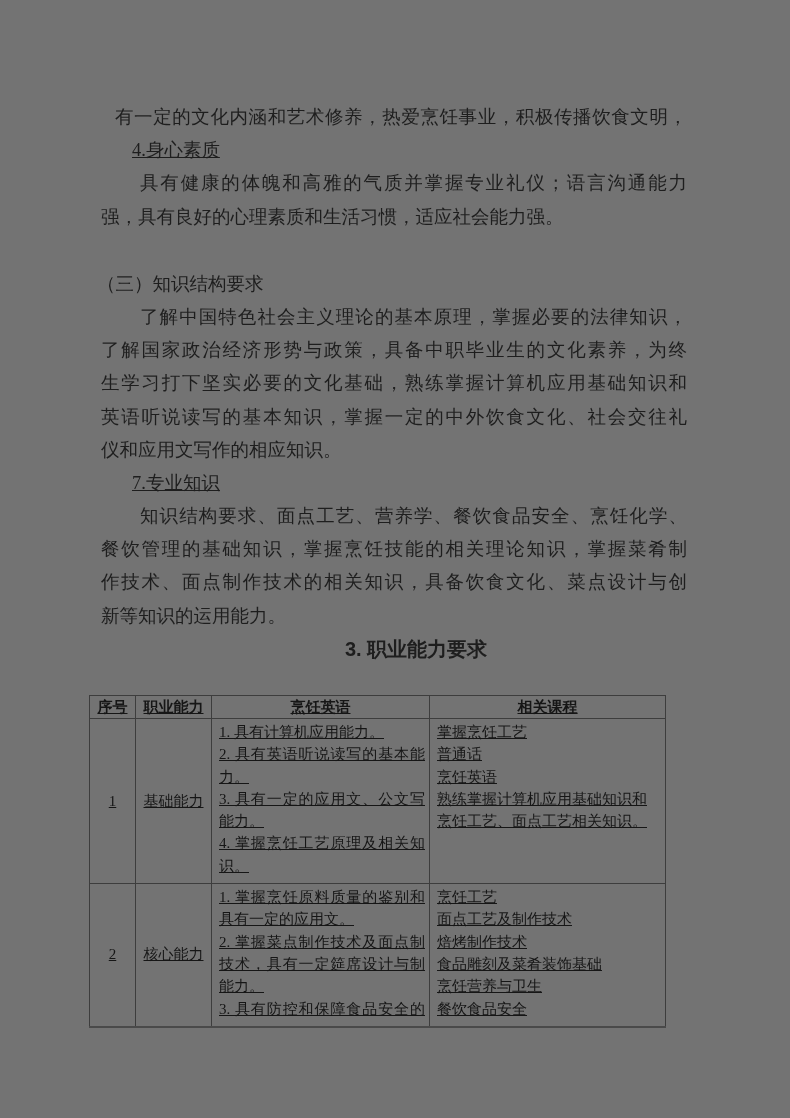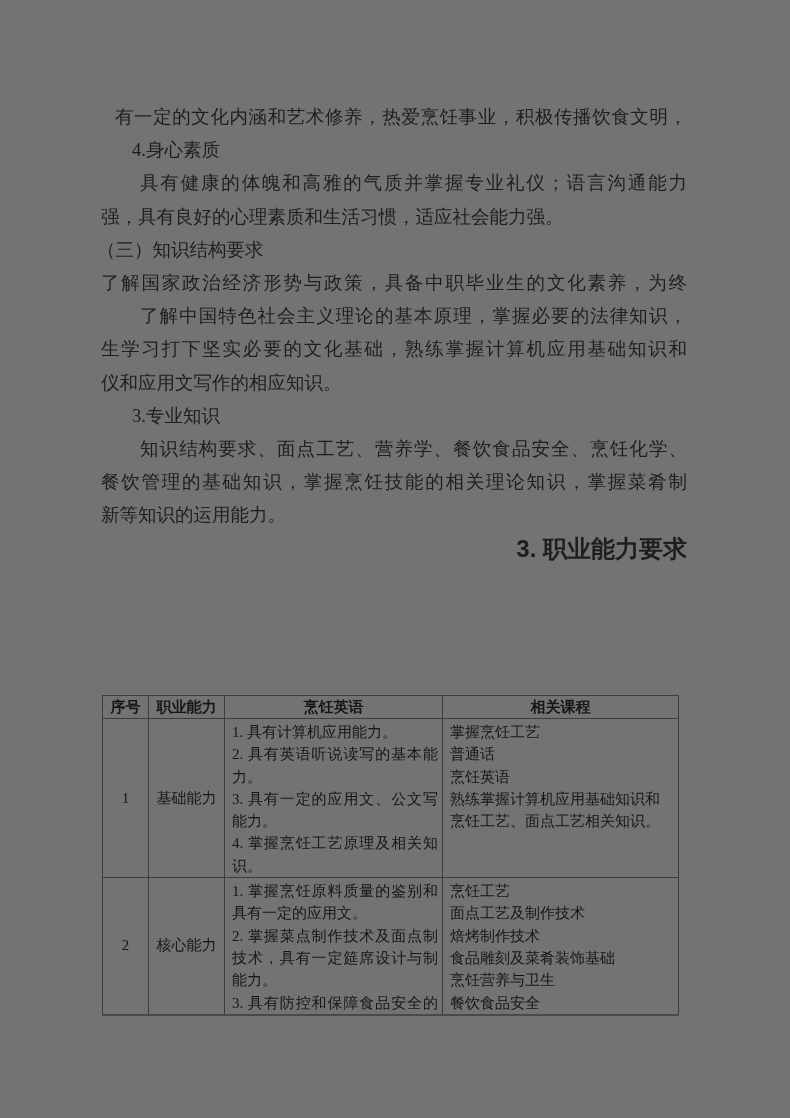--- a/index.html
+++ b/index.html
@@ -23,59 +23,60 @@
   }
   .line {
     height: 33.2px;
     line-height: 33.2px;
     text-align: justify;
     overflow: hidden;
   }
   .line.fill { text-align-last: justify; }
   .line.indent { text-indent: 39px; }
   .line.carry { text-indent: 14px; }
-  .line.numh { text-indent: 31px; }
-  .line.sech { text-indent: -4px; }
+  .line.numh { text-indent: 31px; text-decoration: underline; }
+  .line.sech { text-indent: -4px; margin-top: 34px; }
   .line.boldh {
     font-family: "Liberation Sans", sans-serif;
     font-weight: 700;
-    font-size: 24px;
+    font-size: 20px;
     text-indent: 44px;
-    text-align: right;
+    text-align: center;
   }
   
   .ability-table {
     position: absolute;
-    left: 102px;
+    left: 89px;
     top: 695px;
     width: 576px;
     border-collapse: collapse;
     table-layout: fixed;
     font-family: "Liberation Serif", serif;
     font-size: 15px;
     color: #161616;
+    text-decoration: underline;
   }
   .ability-table th, .ability-table td {
     border: 1px solid #3d3d3d;
     padding: 0;
     overflow: hidden;
   }
   .ability-table { border-bottom: 2px solid #4a4a4a; }
   .ability-table thead th {
     height: 22px;
     font-family: "Liberation Sans", sans-serif;
     font-size: 15px;
     font-weight: 700;
     text-align: center;
     vertical-align: middle;
   }
   .ability-table tbody tr.row-1 { height: 158px; }
   .ability-table tbody tr.row-2 { height: 134px; }
   td.cell-center { text-align: center; vertical-align: middle; }
-  td.cell-content { vertical-align: top; padding: 2px 4px 0 7px; }
+  td.cell-content { vertical-align: top; padding: 2px 4px 6px 7px; }
   .cell-line {
     height: 22.3px;
     line-height: 22.3px;
     text-align: justify;
     overflow: hidden;
   }
   .cell-line.fill { text-align-last: justify; }
   .course-line {
     height: 22.3px;
     line-height: 22.3px;
@@ -86,27 +87,29 @@
 </head>
 <body>
 
 <div class="doc">
   <div class="body-text" id="body-text">
       <div class="line fill carry">有一定的文化内涵和艺术修养，热爱烹饪事业，积极传播饮食文明，</div>
       <div class="line numh">4.身心素质</div>
       <div class="line fill indent">具有健康的体魄和高雅的气质并掌握专业礼仪；语言沟通能力</div>
       <div class="line">强，具有良好的心理素质和生活习惯，适应社会能力强。</div>
       <div class="line sech">（三）知识结构要求</div>
+      <div class="line fill indent">了解中国特色社会主义理论的基本原理，掌握必要的法律知识，</div>
       <div class="line fill">了解国家政治经济形势与政策，具备中职毕业生的文化素养，为终</div>
-      <div class="line fill indent">了解中国特色社会主义理论的基本原理，掌握必要的法律知识，</div>
       <div class="line fill">生学习打下坚实必要的文化基础，熟练掌握计算机应用基础知识和</div>
+      <div class="line fill">英语听说读写的基本知识，掌握一定的中外饮食文化、社会交往礼</div>
       <div class="line">仪和应用文写作的相应知识。</div>
-      <div class="line numh">3.专业知识</div>
+      <div class="line numh">7.专业知识</div>
       <div class="line fill indent">知识结构要求、面点工艺、营养学、餐饮食品安全、烹饪化学、</div>
       <div class="line fill">餐饮管理的基础知识，掌握烹饪技能的相关理论知识，掌握菜肴制</div>
+      <div class="line fill">作技术、面点制作技术的相关知识，具备饮食文化、菜点设计与创</div>
       <div class="line">新等知识的运用能力。</div>
       <div class="line boldh">3. 职业能力要求</div>
     </div>
 
   <table class="ability-table">
     <colgroup>
       <col style="width:46px">
       <col style="width:76px">
       <col style="width:218px">
       <col style="width:236px">

